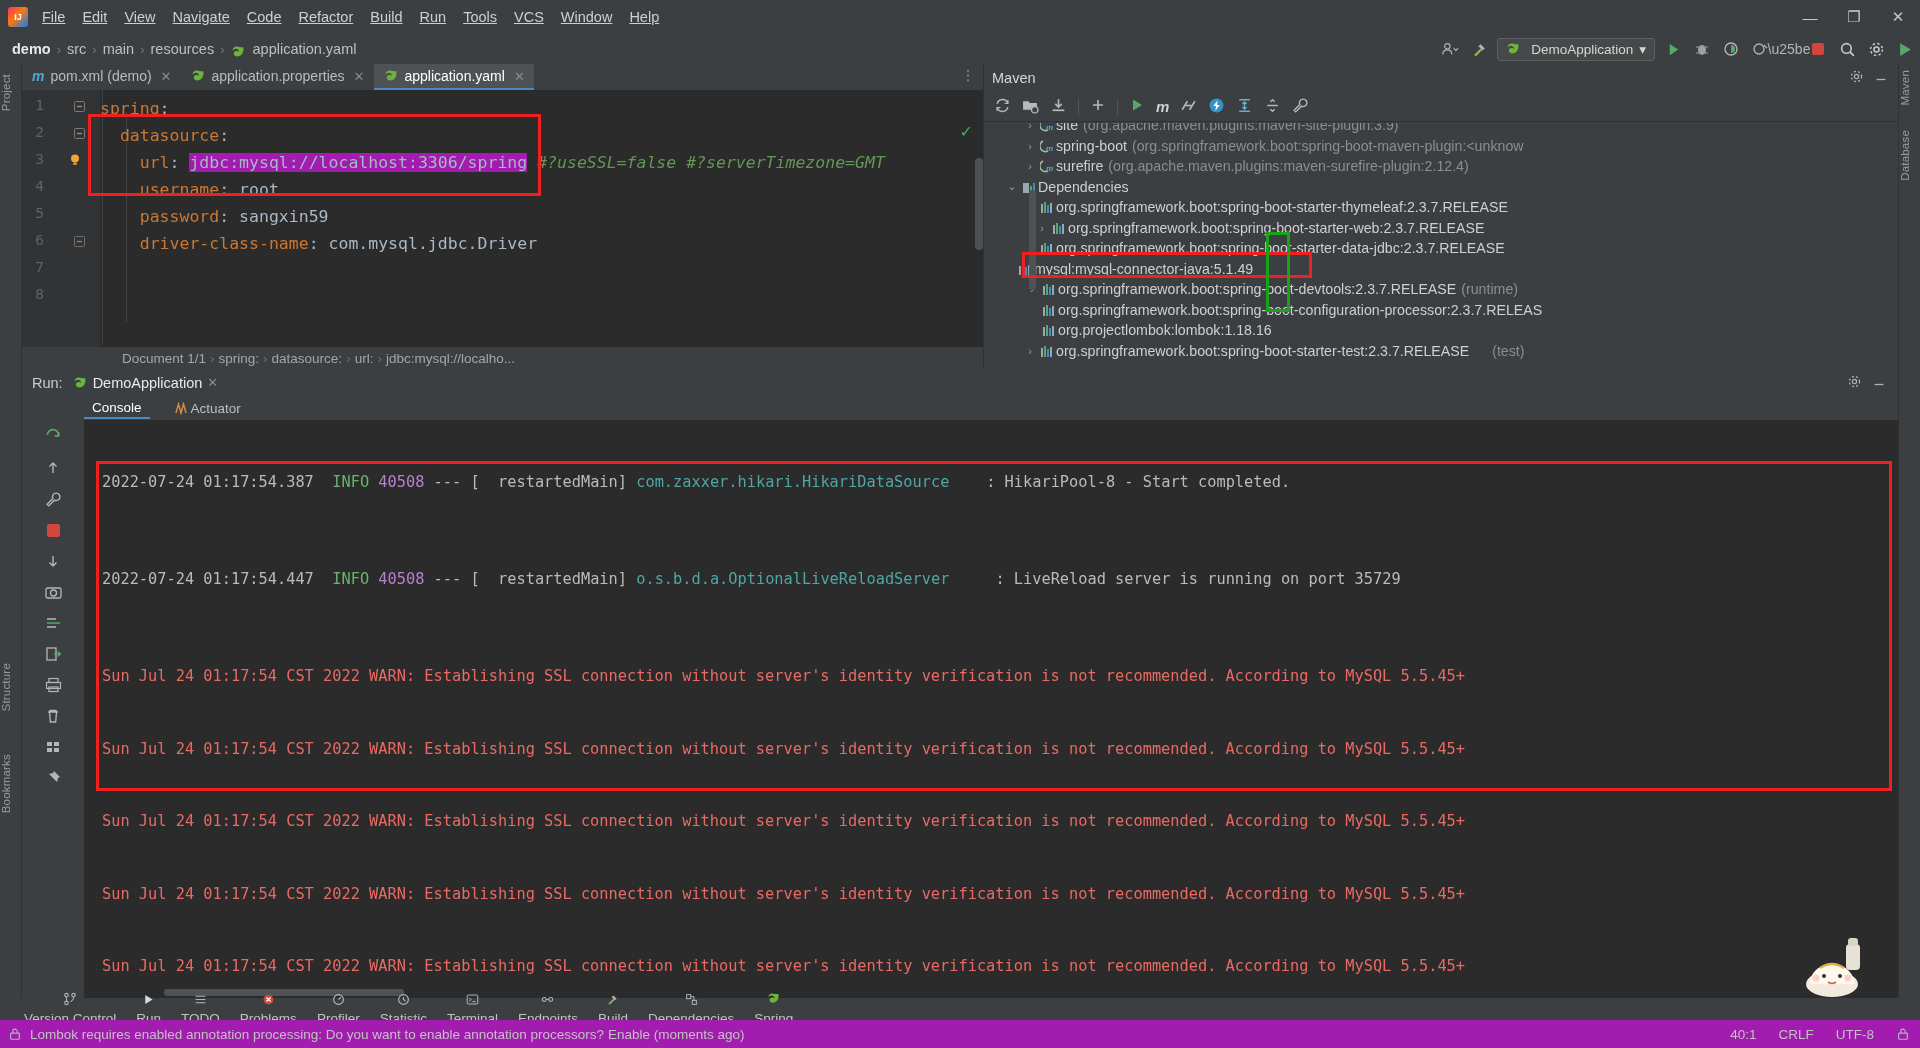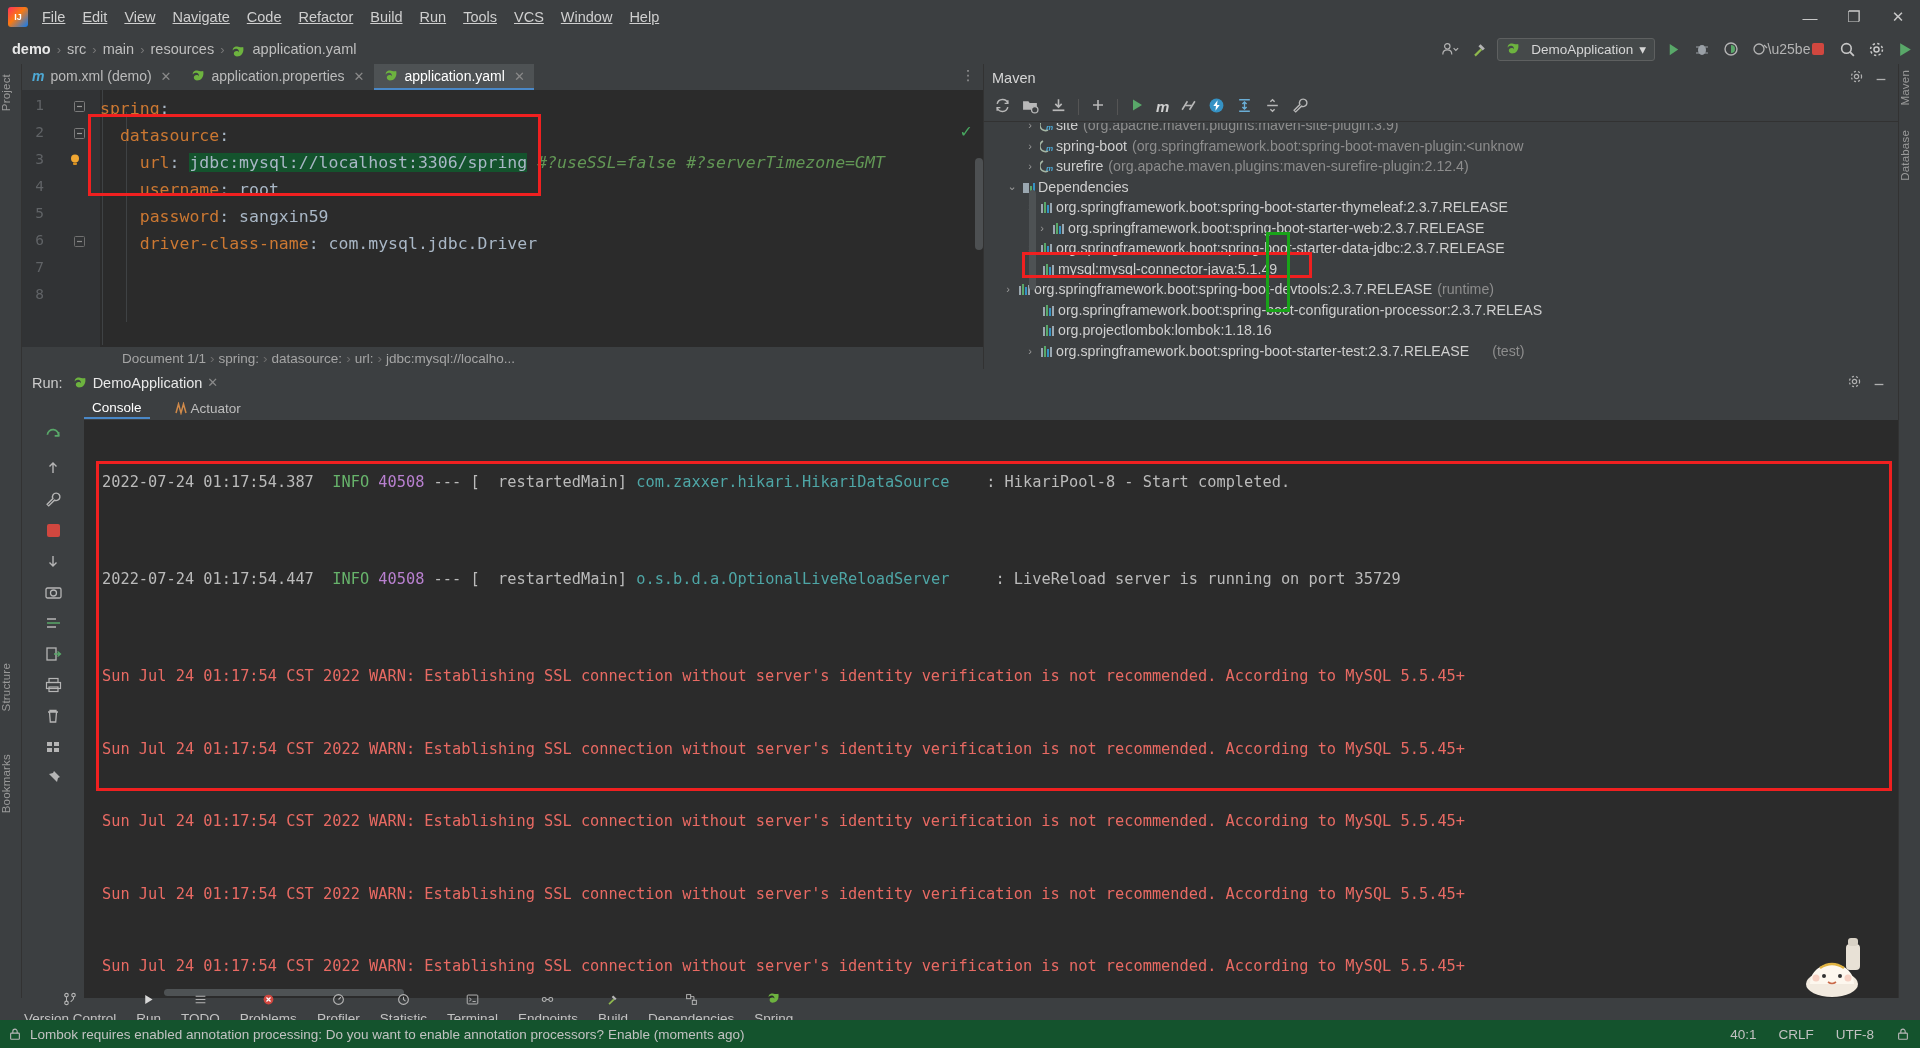--- a/index.html
+++ b/index.html
@@ -100,21 +100,21 @@
   .ind-line2 { position: absolute; left: 104px; top: 22px; width: 1px; height: 210px; background: #3f4244; }
   .code {
     position: absolute; left: 78px; top: 0; right: 0; bottom: 0;
     font-family: "DejaVu Sans Mono", monospace; font-size: 16.5px; line-height: 27px;
     padding-top: 5px; white-space: pre; color: #a9b7c6;
   }
   .k { color: #cc7832; }          
   .v { color: #a9b7c6; }          
   .cm { color: #629755; font-style: italic; }
   .punc { color: #a9b7c6; }
-  .hl-val { background: #14532d; margin-top: 48px; }
+  .hl-val { background: #a21caf; margin-top: 48px; }
   .check-ok { position: absolute; right: 10px; top: 32px; color: #48a860; font-size: 16px; }
   .ed-scroll { position: absolute; right: 0; top: 68px; width: 8px; height: 92px; background: #4d5052; border-radius: 4px; }
   .breadcrumb-bottom {
     position: absolute; left: 0; bottom: 0; height: 22px; width: 100%;
     background: #3c3f41; display: flex; align-items: center; gap: 4px;
     padding-left: 100px; font-size: 13.5px; color: #a5a5a5;
   }
   .breadcrumb-bottom .sep { color: #6d6d6d; }
 
   
@@ -191,21 +191,21 @@
   }
   .mascot { position: absolute; right: 22px; bottom: 0px; width: 96px; height: 72px; z-index: 8; }
 
   
   .bottombar {
     position: absolute; left: 0; right: 0; bottom: 28px; height: 22px; background: #3c3f41;
     display: flex; align-items: center; gap: 20px; padding-left: 24px; font-size: 13.5px; color: #c2c2c2;
   }
   .bottombar .bi { display: flex; align-items: center; gap: 5px; flex-direction: column; }
   .statusbar {
-    position: absolute; left: 0; right: 0; bottom: 0; height: 28px; background: #14532d;
+    position: absolute; left: 0; right: 0; bottom: 0; height: 28px; background: #a21caf;
     display: flex; align-items: center; padding-left: 8px; font-size: 13.5px; color: #c2c2c2; gap: 8px;
   }
   .statusbar .right { position: absolute; right: 10px; display: flex; gap: 22px; align-items: center; }
 </style>
 </head>
 <body>
 
 <div class="app">
 
   <div class="titlebar">
@@ -585,33 +585,33 @@
             <svg width="15" height="13" viewBox="0 0 15 13">
               <rect x="1" y="3" width="2" height="9" fill="#9aa7b0"></rect>
               <rect x="4" y="1" width="2" height="11" fill="#59a869"></rect>
               <rect x="7" y="4" width="2" height="8" fill="#3592c4"></rect>
               <rect x="10" y="2" width="2" height="10" fill="#9aa7b0"></rect>
             </svg>
           </span>
         <span class="txt">org.springframework.boot:spring-boot-starter-data-jdbc:2.3.7.RELEASE</span>
       </div>
 
-      <div class="row" style="padding-left:56px">
+      <div class="row" style="padding-left:32px">
         <span class="barsico">
             <svg width="15" height="13" viewBox="0 0 15 13">
               <rect x="1" y="3" width="2" height="9" fill="#9aa7b0"></rect>
               <rect x="4" y="1" width="2" height="11" fill="#59a869"></rect>
               <rect x="7" y="4" width="2" height="8" fill="#3592c4"></rect>
               <rect x="10" y="2" width="2" height="10" fill="#9aa7b0"></rect>
             </svg>
           </span>
         <span class="txt">mysql:mysql-connector-java:5.1.49</span>
       </div>
 
-      <div class="row" style="padding-left:16px">
+      <div class="row" style="padding-left:40px">
         <span class="arrow">›</span>
         <span class="barsico">
             <svg width="15" height="13" viewBox="0 0 15 13">
               <rect x="1" y="3" width="2" height="9" fill="#9aa7b0"></rect>
               <rect x="4" y="1" width="2" height="11" fill="#59a869"></rect>
               <rect x="7" y="4" width="2" height="8" fill="#3592c4"></rect>
               <rect x="10" y="2" width="2" height="10" fill="#9aa7b0"></rect>
             </svg>
           </span>
         <span class="txt">org.springframework.boot:spring-boot-devtools:2.3.7.RELEASE</span>

